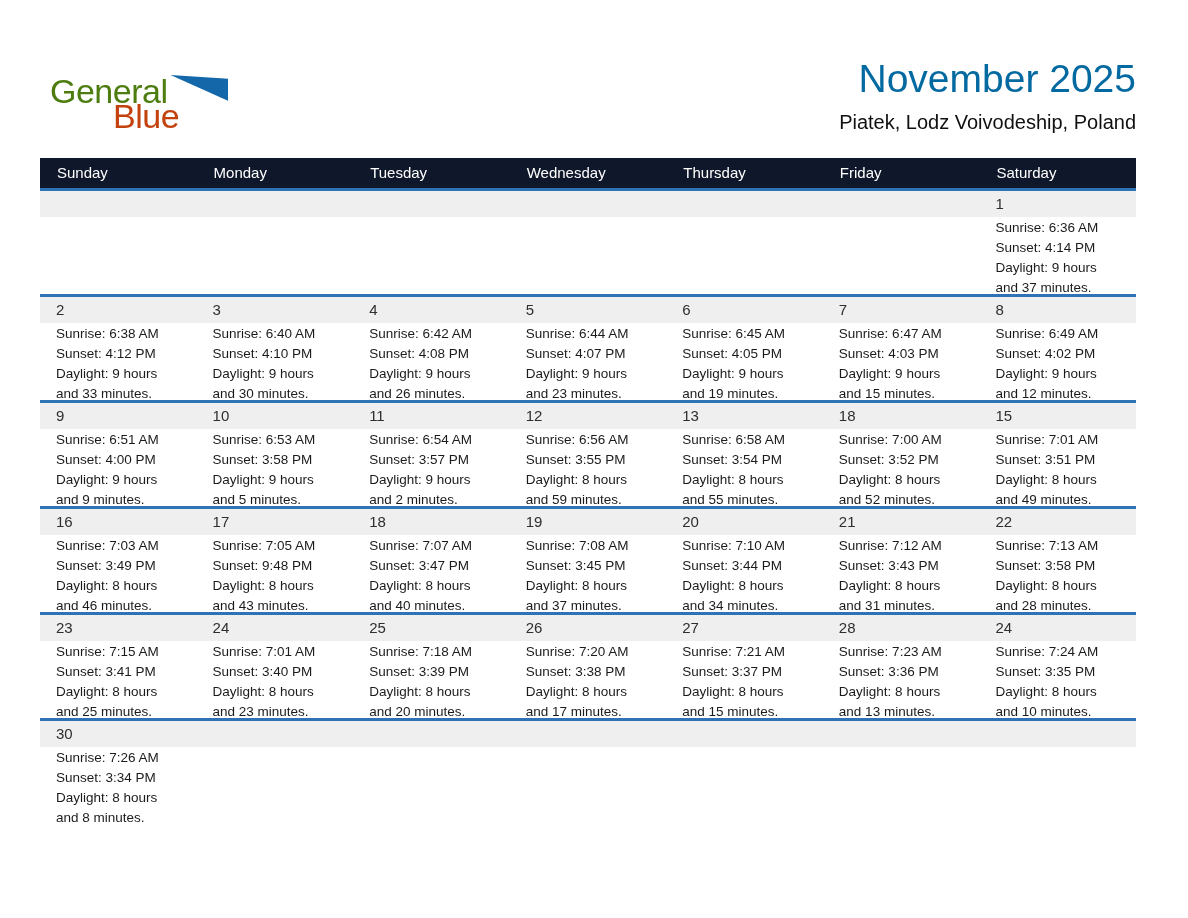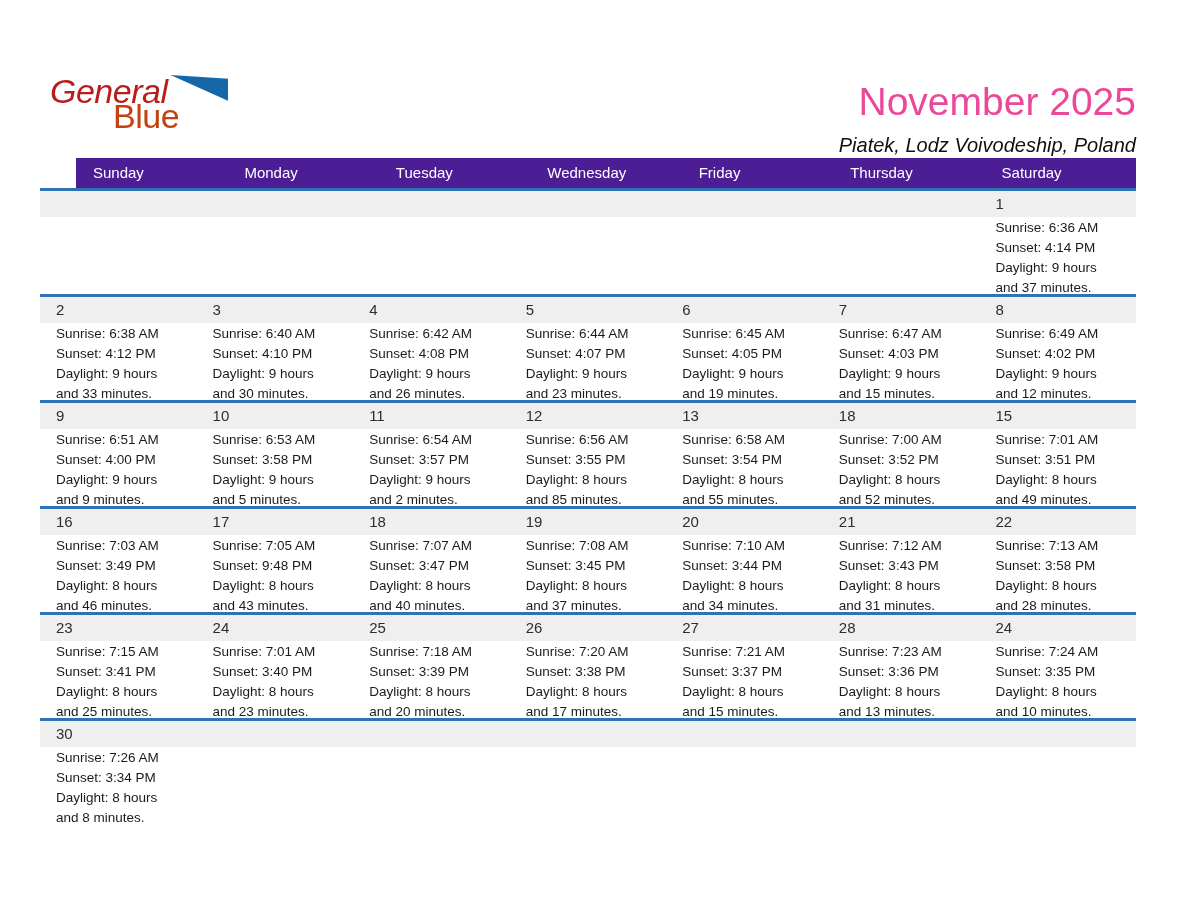--- a/index.html
+++ b/index.html
@@ -7,38 +7,38 @@
   body {
     width:1188px; height:918px;
     font-family:"Liberation Sans", sans-serif;
     position:relative; overflow:hidden;
   }
   .page { position:relative; width:1188px; height:918px; background:#fff; }
 
   
   .logo { position:absolute; left:50px; top:74px; width:230px; }
   .logo-row { display:flex; align-items:flex-start; }
-  .logo-general { font-size:34px; line-height:1; color:#b91c1c; letter-spacing:-0.5px;font-style:italic; }
+  .logo-general { font-size:34px; line-height:1; color:#4d7c0f; letter-spacing:-0.5px; }
   .logo-triangle {
     width:58px; height:26px; margin-left:3px; margin-top:1px;
     background:#1468A9;
     clip-path:polygon(0 0, 100% 14%, 100% 100%);
   }
   .logo-blue { font-size:34px; line-height:1; color:#c2410c; letter-spacing:-0.5px; margin:-9px 0 0 63px; }
 
   
   .title-block { position:absolute; right:52px; top:56px; text-align:right; }
-  .cal-title { font-size:39px; color:#ec4899; line-height:1.18;margin-top:23px; }
-  .cal-subtitle { font-size:20px; color:#101010; margin-top:9px;font-style:italic; }
+  .cal-title { font-size:39px; color:#0369a1; line-height:1.18; }
+  .cal-subtitle { font-size:20px; color:#101010; margin-top:9px; }
 
   
   .calendar { position:absolute; left:40px; top:158px; width:1096px; }
   .cal-head {
     display:grid; grid-template-columns:repeat(7,1fr);
-    background:#4c1d95; height:30px;margin-left:36px;
+    background:#0f172a; height:30px;
   }
   .cal-head .wd { color:#ffffff; font-size:15px; line-height:30px; padding-left:17px;
                   white-space:nowrap; overflow:hidden; }
   .week {
     display:grid; grid-template-columns:repeat(7,1fr);
     border-top:3px solid #2E74B5; height:106px; background:#fff;
   }
   .cell { min-width:0; }
   .cell .num {
     height:26px; line-height:26px; background:#EFEFEF;
@@ -64,22 +64,22 @@
     <div class="cal-title">November 2025</div>
     <div class="cal-subtitle">Piatek, Lodz Voivodeship, Poland</div>
   </div>
 
   <div class="calendar">
     <div class="cal-head" id="cal-head">
         <div class="wd">Sunday</div>
         <div class="wd">Monday</div>
         <div class="wd">Tuesday</div>
         <div class="wd">Wednesday</div>
+        <div class="wd">Thursday</div>
         <div class="wd">Friday</div>
-        <div class="wd">Thursday</div>
         <div class="wd">Saturday</div>
       </div>
     <div id="cal-body">
         <div class="week">
           <div class="cell">
             <div class="num"></div>
           </div>
           <div class="cell">
             <div class="num"></div>
           </div>
@@ -197,21 +197,21 @@
               <div>Daylight: 9 hours</div>
               <div>and 2 minutes.</div>
             </div>
           </div>
           <div class="cell">
             <div class="num">12</div>
             <div class="info">
               <div>Sunrise: 6:56 AM</div>
               <div>Sunset: 3:55 PM</div>
               <div>Daylight: 8 hours</div>
-              <div>and 85 minutes.</div>
+              <div>and 59 minutes.</div>
             </div>
           </div>
           <div class="cell">
             <div class="num">13</div>
             <div class="info">
               <div>Sunrise: 6:58 AM</div>
               <div>Sunset: 3:54 PM</div>
               <div>Daylight: 8 hours</div>
               <div>and 55 minutes.</div>
             </div>

